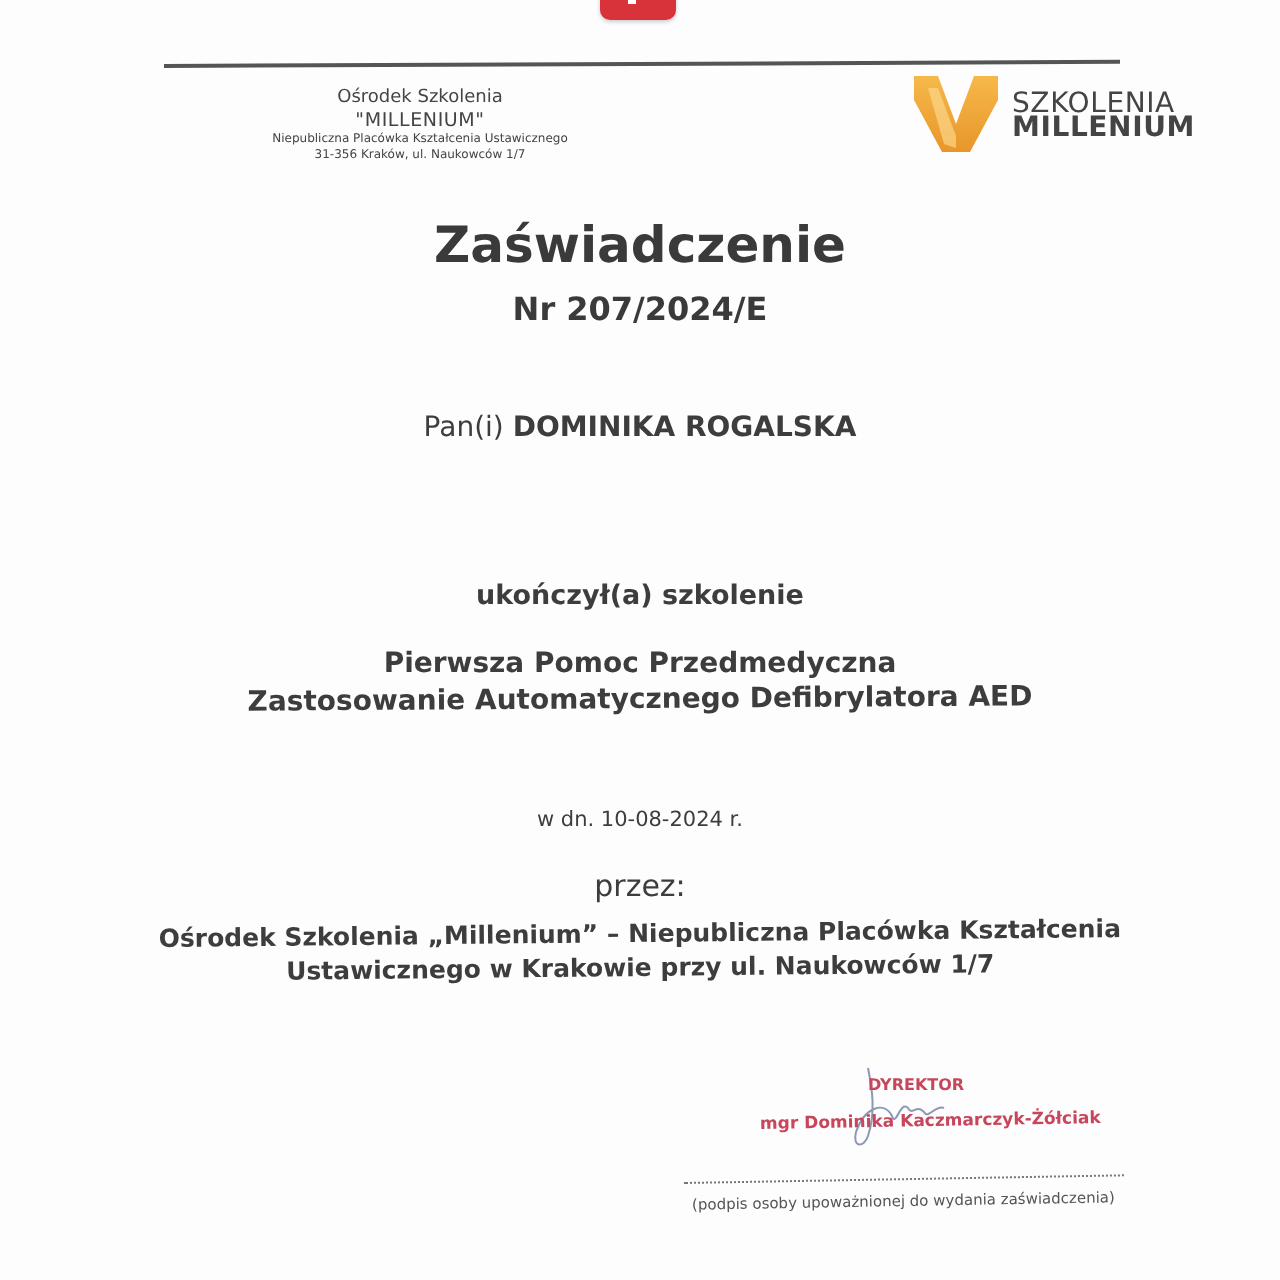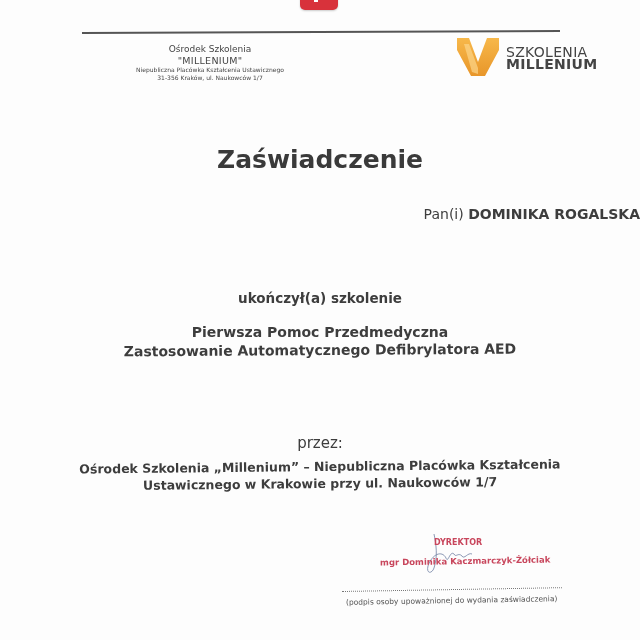--- a/index.html
+++ b/index.html
@@ -26,23 +26,23 @@
       position:absolute; left:110px; top:44px; width:200px; text-align:center; color:#444;
     }
     .hdr-left .l1 { font-size:9px; line-height:11px; }
     .hdr-left .l2 { font-size:9.5px; line-height:11px; letter-spacing:0.3px; }
     .hdr-left .l3 { font-size:6px; line-height:8px; }
     .hdr-left .l4 { font-size:6px; line-height:8px; }
     .logo { position:absolute; left:455px; top:36px; width:46px; height:42px; }
     .logo-text { position:absolute; left:506px; top:46px; font-size:14px; line-height:12px; color:#444; letter-spacing:0.3px; }
     .logo-text .b { font-weight:bold;text-align:right; }
     .center { position:absolute; left:0; width:640px; text-align:center; }
-    .title { top:108px; font-size:25px; font-weight:bold; color:#3a3a3a;margin-top:37px; }
+    .title { top:108px; font-size:25px; font-weight:bold; color:#3a3a3a; }
     .number { top:145px; font-size:16px; font-weight:bold; color:#3a3a3a; }
-    .name { top:206px; font-size:14px;text-align:right; }
+    .name { top:206px; font-size:14px; }
     .name b { font-weight:bold; }
     .dob { top:244px; font-size:13.5px; }
     .completed { top:290px; font-size:13.5px; font-weight:bold; }
     .course1 { top:324px; font-size:14px; font-weight:bold; }
     .course2 { top:342px; font-size:14px; font-weight:bold; transform:rotate(-0.4deg); }
     .org1 { top:390px; font-size:10.5px; }
     .org2 { top:404px; font-size:10.5px; }
     .by { top:434px; font-size:15px; }
     .inst { top:458px; font-size:12.5px; font-weight:bold; line-height:17px; transform:rotate(-0.6deg); }
     .sign-title { position:absolute; left:434px; top:538px; font-size:8px; font-weight:bold; color:#c8465c; }
@@ -77,30 +77,32 @@
     </defs>
     <polygon points="2,2 14,2 23,26 32,2 44,2 44,14 30,40 16,40 2,14" fill="url(#g)"></polygon>
     <polygon points="9,8 14,8 23,32 23,38 17,36" fill="#fcd58a" opacity="0.7"></polygon>
   </svg>
   <div class="logo-text">
     <div>SZKOLENIA</div>
     <div class="b">MILLENIUM</div>
   </div>
 
   <div class="center title">Zaświadczenie</div>
+  <div class="center number">Nr 207/2024/E</div>
 
   <div class="center name">
     <span>Pan(i)</span>
     <b>DOMINIKA ROGALSKA</b>
   </div>
 
   <div class="center course1">Pierwsza Pomoc Przedmedyczna</div>
   <div class="center completed">ukończył(a) szkolenie</div>
   <div class="center course2">Zastosowanie Automatycznego Defibrylatora AED</div>
 
+  <div class="center org2">w dn. 10-08-2024 r.</div>
   <div class="center by">przez:</div>
 
   <div class="center inst">
     <div>Ośrodek Szkolenia „Millenium” – Niepubliczna Placówka Kształcenia</div>
     <div>Ustawicznego w Krakowie przy ul. Naukowców 1/7</div>
   </div>
 
   <svg class="signature" viewBox="0 0 70 50">
     <path d="M14,4 C16,14 18,26 14,38 C12,44 6,44 8,36 C12,24 22,20 26,28 C28,34 30,20 34,24 C36,28 38,22 42,26 C44,30 48,22 52,24" fill="none" stroke="#6f7fa3" stroke-width="1" opacity="0.8"></path>
   </svg>

